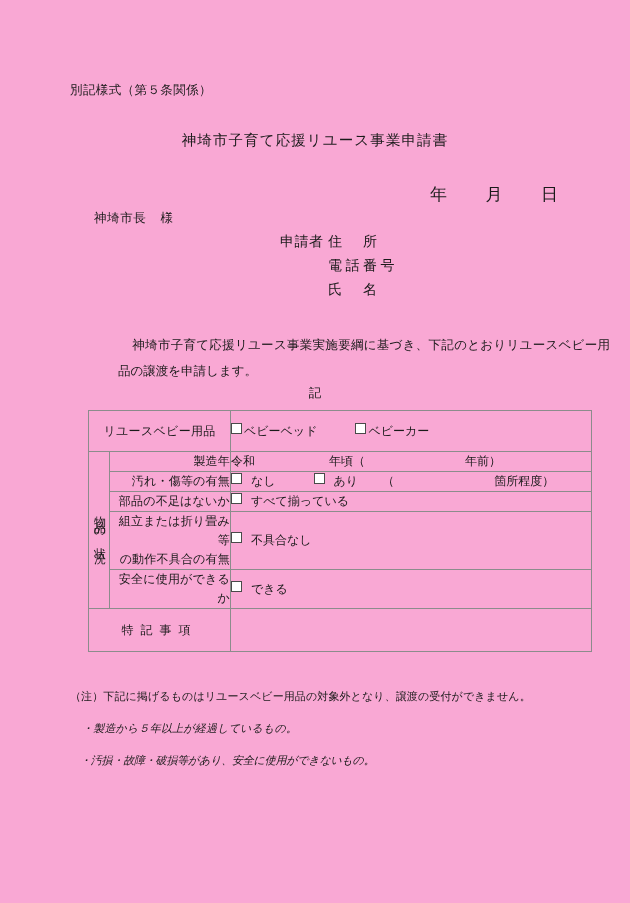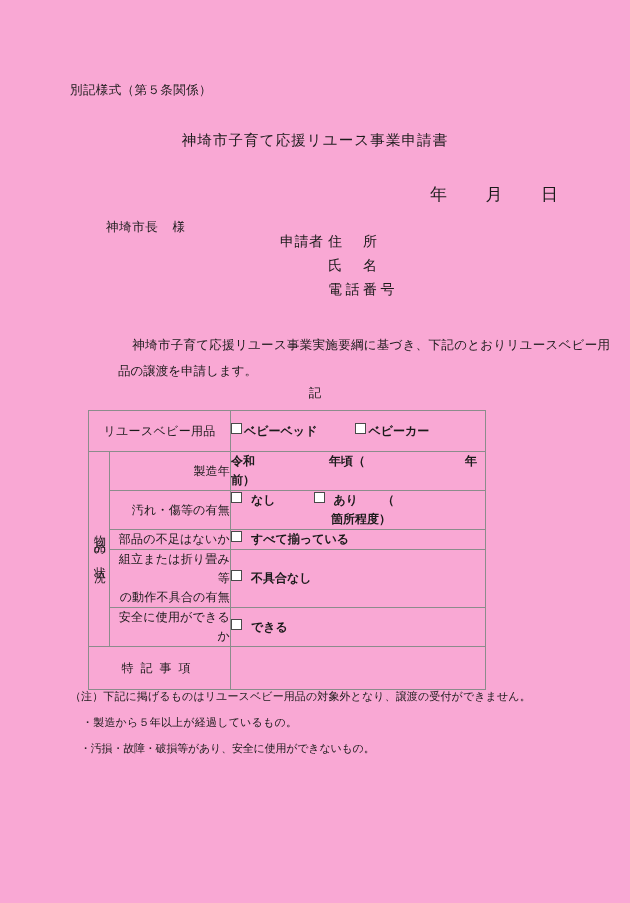--- a/index.html
+++ b/index.html
@@ -50,25 +50,24 @@
     white-space: nowrap;
   }
   .date-line span.unit { display: inline-block; }
   .date-line span.gap-y { display: inline-block; width: 30px; }
   .date-line span.gap-m { display: inline-block; width: 30px; }
 
   
   .addressee {
     position: absolute;
     left: 94px;
-    top: 219px;
+    top: 210px;
     font-size: 12.5px;
     letter-spacing: 0.6px;
     white-space: nowrap;
-    margin-left: 12px;
   }
   .addressee .sama { margin-left: 14px; }
 
   
   .applicant {
     position: absolute;
     left: 280px;
     top: 233px;
     font-size: 14px;
     white-space: nowrap;
@@ -108,21 +107,21 @@
     top: 385px;
     text-align: center;
     font-size: 12.5px;
   }
 
   
   .form-table {
     position: absolute;
     left: 88px;
     top: 410px;
-    width: 398px;
+    width: 504px;
     border-collapse: collapse;
     font-size: 12px;
     table-layout: fixed;
     border-radius: 32px;
   }
   .form-table td {
     border: 1px solid #8c8c8c;
     padding: 0;
     vertical-align: middle;
   }
@@ -142,21 +141,20 @@
   }
   .sub-label {
     padding: 6px 0 6px 9px;
     line-height: 19px;
     letter-spacing: 0.2px;
     text-align: right;
   }
   .val-cell {
     padding: 6px 9px;
     line-height: 19px;
-    font-weight: bold;
   }
 
   
   .vert-label {
     text-align: center;
     padding: 0;
   }
   .vert-label .vtext {
     writing-mode: vertical-rl;
     text-orientation: upright;
@@ -202,24 +200,25 @@
     width: 500px;
     font-size: 11px;
   }
   .note-main {
     line-height: 22px;
     letter-spacing: 0.1px;
     white-space: nowrap;
   }
   .note-bullet {
     line-height: 22px;
-    margin-top: 4px;
+    margin-top: 10px;
     padding-left: 12px;
     letter-spacing: 0.2px;
     white-space: nowrap;
+    font-style: italic;
   }
   .note-bullet.tight { letter-spacing: -0.2px; padding-left: 10px; }
 </style>
 </head>
 <body>
 
 <div class="page">
 
   <div class="form-no">別記様式（第５条関係）</div>
 
@@ -237,25 +236,25 @@
     <span>神埼市長</span><span class="sama">様</span>
   </div>
 
   <div class="applicant">
     <div class="applicant-row">
       <span class="applicant-label">申請者</span>
       <span class="applicant-field">住　所</span>
     </div>
     <div class="applicant-row">
       <span class="applicant-label"></span>
-      <span class="applicant-field">氏　名</span>
+      <span class="applicant-field">電話番号</span>
     </div>
     <div class="applicant-row">
       <span class="applicant-label"></span>
-      <span class="applicant-field">電話番号</span>
+      <span class="applicant-field">氏　名</span>
     </div>
   </div>
 
   <div class="body-par"><span class="indent"></span><span>神埼市子育て応援リユース事業実施要綱に基づき、下記のとおりリユースベビー用品の譲渡を申請します。</span></div>
 
   <div class="ki-mark">記</div>
 
   <table class="form-table">
     <colgroup>
       <col class="col-vert">

